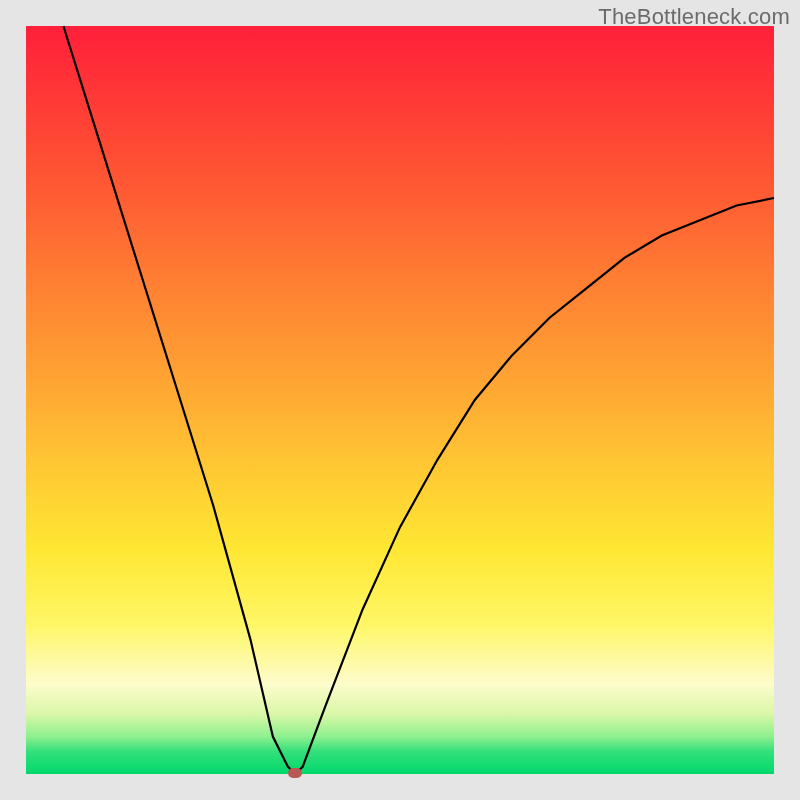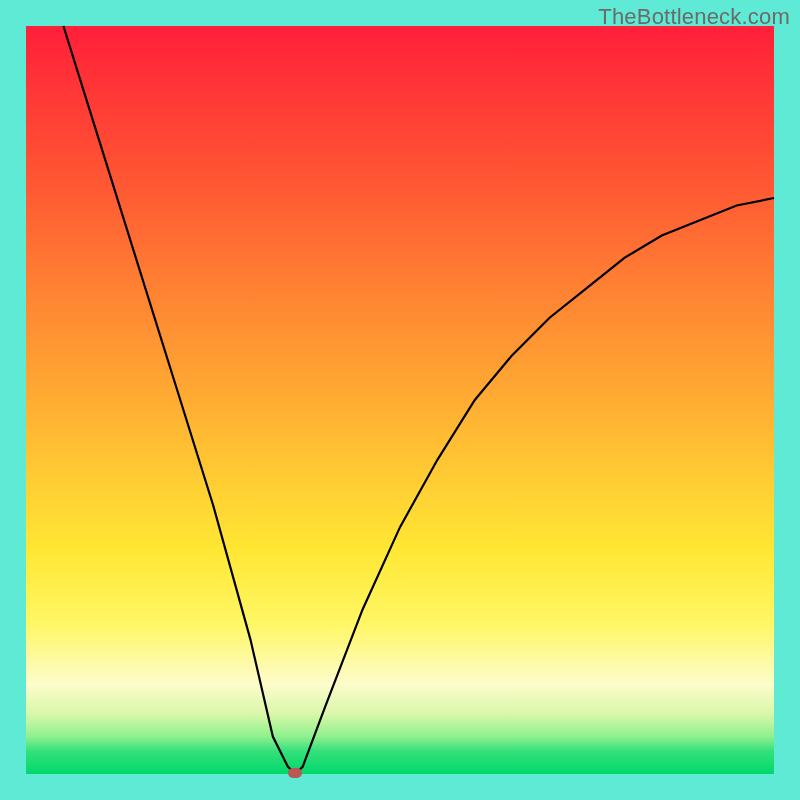--- a/index.html
+++ b/index.html
@@ -10,21 +10,21 @@
     background: #000;
     overflow: hidden;
     font-family: Arial, Helvetica, sans-serif;
   }
   .frame {
     position: absolute;
     left: 0;
     top: 0;
     width: 800px;
     height: 800px;
-    background: #5eead4;
+    background: #e5e5e5;
   }
   .plot {
     position: absolute;
     left: 26px;
     top: 26px;
     width: 748px;
     height: 748px;
     
     background: linear-gradient(to bottom,
       #ff1f3a 0%,

